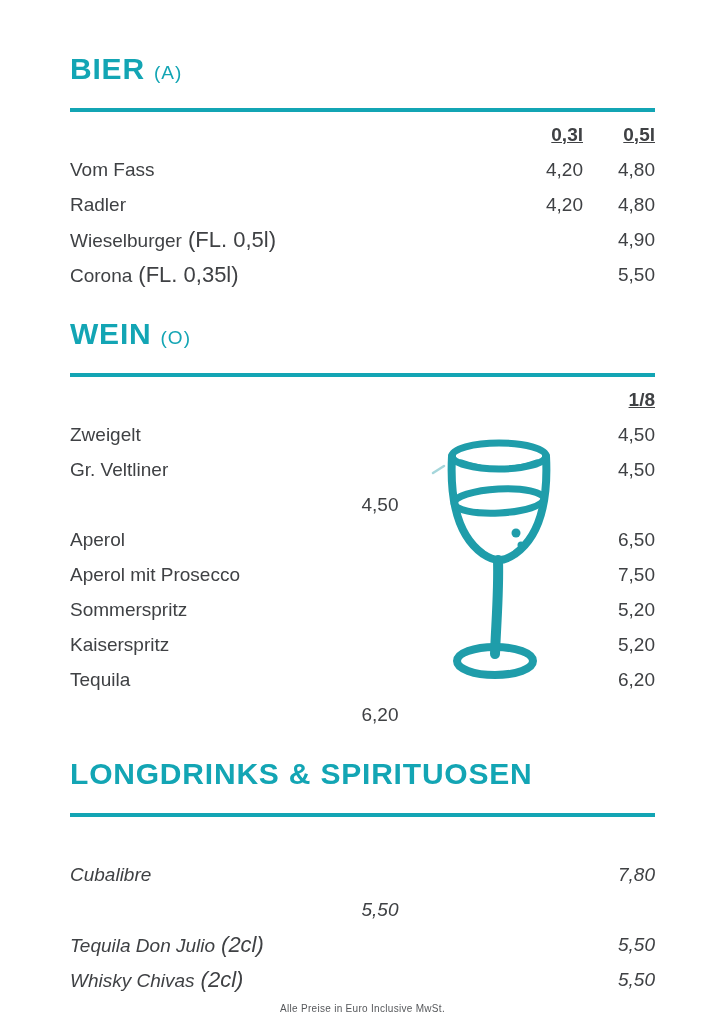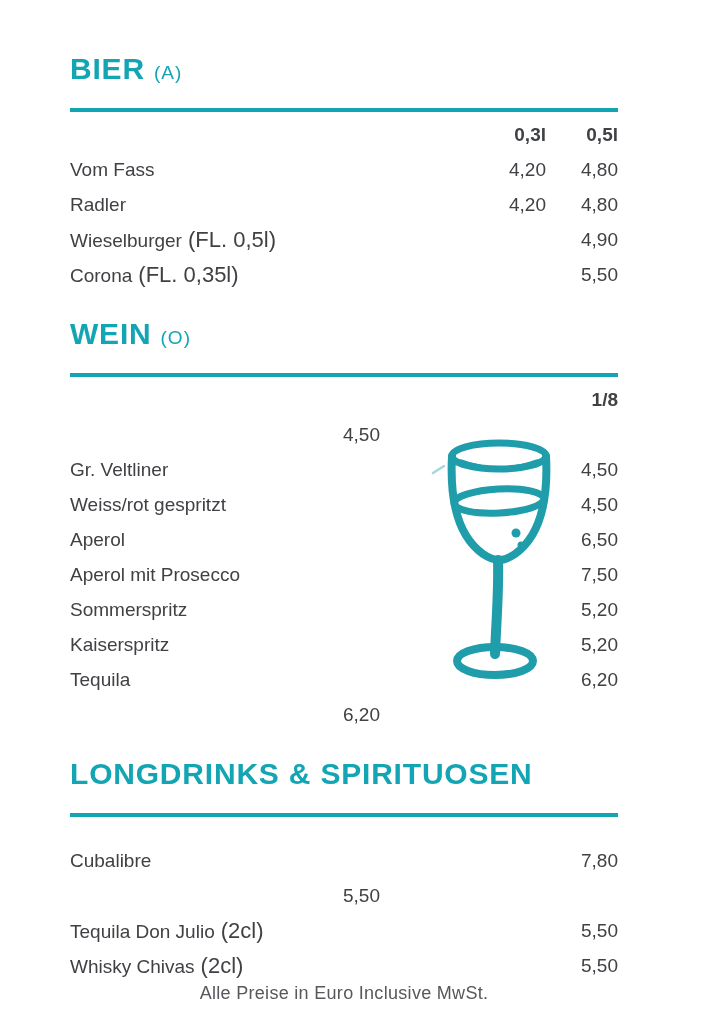--- a/index.html
+++ b/index.html
@@ -13,21 +13,21 @@
   html, body { background: #ffffff; }
   body { font-family: "Liberation Sans", "DejaVu Sans", sans-serif; color: var(--text); }
   .page {
     position: relative;
     width: 724px;
     height: 1024px;
     margin: 0 auto;
     background: #ffffff;
     overflow: hidden;
   }
-  .content { padding: 54px 106px 0 70px; }
+  .content { padding: 54px 69px 0 70px; }
   .section { position: relative; }
   .section + .section { margin-top: 27px; }
   .section-title-row { display: flex; align-items: baseline; line-height: 1; }
   .section-title {
     font-size: 30px;
     font-weight: bold;
     letter-spacing: 0.8px;
     color: var(--accent);
   }
   .section-title-suffix {
@@ -40,31 +40,33 @@
   .rule { margin-top: 24px; height: 4px; background: var(--accent); }
   .price-columns-header {
     margin-top: 10px;
     height: 26px;
     display: flex;
     align-items: center;
     justify-content: flex-end;
     font-size: 19px;
     font-weight: bold;
     color: var(--text);
+    text-decoration: underline;
   }
   .item-rows { margin-top: 4px; }
-  .item-rows.no-header { margin-top: 26px; }
+  .item-rows.no-header { margin-top: 40px; font-style: italic; }
   .menu-row { height: 35px; display: flex; align-items: center; font-size: 19px; justify-content: center; }
   .item-name { flex: 1; white-space: nowrap; }
   .item-detail { font-size: 22px; margin-left: 6px; }
   .price-col { width: 72px; text-align: right; white-space: nowrap; }
   .glass { position: absolute; left: 355px; top: 110px; width: 135px; height: 255px; color: var(--glass); }
   .footer {
+    margin-top: 6px;
     text-align: center;
-    font-size: 18px;
+    font-size: 10px;
     letter-spacing: 0.3px;
     color: var(--muted);
   }
 </style>
 </head>
 <body>
 
 <div class="page">
   <div class="content">
   <section class="section">
@@ -106,28 +108,28 @@
     <div class="section-title-row">
       <span class="section-title">WEIN</span>
       <span class="section-title-suffix">(O)</span>
     </div>
     <div class="rule"></div>
     <div class="price-columns-header">
           <span class="price-col">1/8</span>
         </div>
     <div class="item-rows">
           <div class="menu-row">
+            <span class="item-name">Zweigelt</span>
             <span class="price-col">4,50</span>
           </div>
           <div class="menu-row">
             <span class="item-name">Gr. Veltliner</span>
             <span class="price-col">4,50</span>
           </div>
           <div class="menu-row">
-            <span class="item-name">Weiss/rot gespritzt</span>
             <span class="price-col">4,50</span>
           </div>
           <div class="menu-row">
             <span class="item-name">Aperol</span>
             <span class="price-col">6,50</span>
           </div>
           <div class="menu-row">
             <span class="item-name">Aperol mit Prosecco</span>
             <span class="price-col">7,50</span>
           </div>

